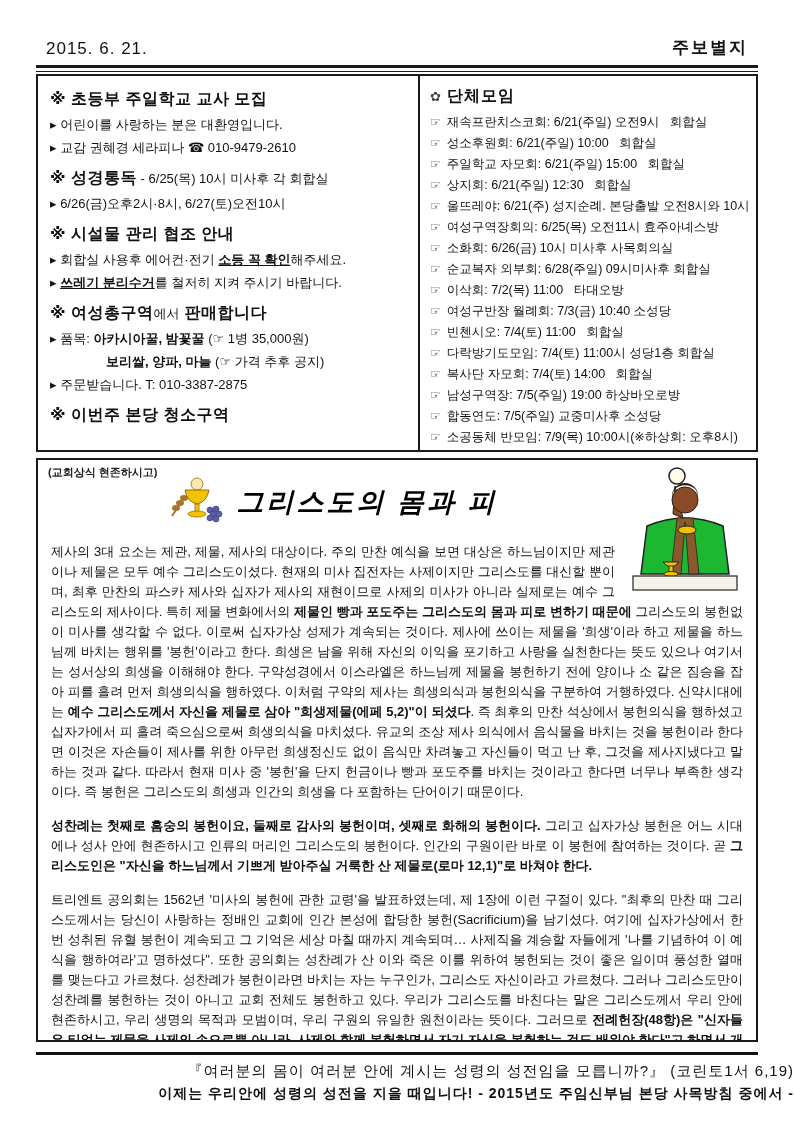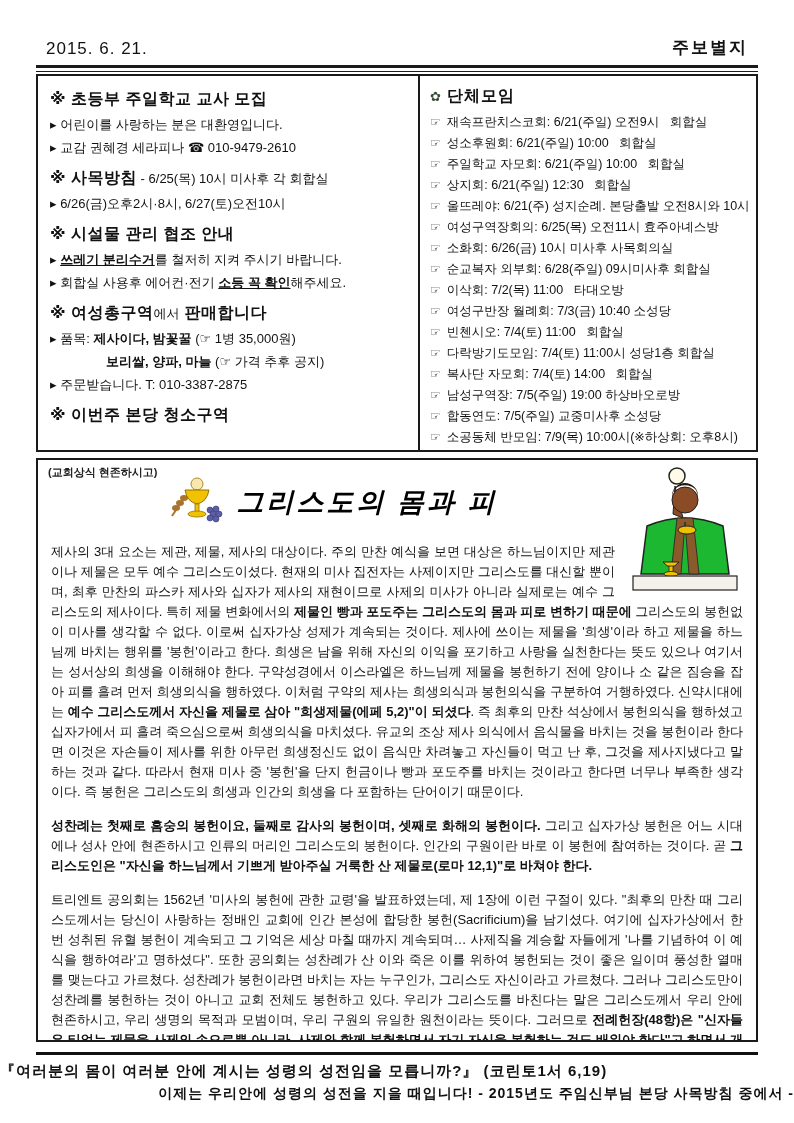--- a/index.html
+++ b/index.html
@@ -33,21 +33,21 @@
   .article{margin:6px 36px 0;border:2px solid #1a1a1a;height:584px;box-sizing:border-box;
            padding:6px 13px 8px;position:relative;overflow:hidden;}
   .rubric{position:absolute;top:5px;left:10px;font-size:11px;font-weight:bold;color:#222;}
   .priest{float:right;width:118px;height:128px;margin:0 0 4px 10px;}
   .article-head{text-align:center;margin:10px 0 14px;}
   .article-head .head-inner{display:inline-flex;align-items:center;gap:12px;font-style:italic;}
   .article-title{font-size:27px;font-weight:bold;letter-spacing:3px;color:#000;}
   .para{font-size:13px;line-height:20px;text-align:justify;margin:0 0 14px;}
   
   .footer-rule{margin:10px 36px 0;border-top:3px solid #111;}
-  .foot1{text-align:left;font-size:15px;font-weight:bold;margin-top:7px;letter-spacing:1px;}
+  .foot1{text-align:right;font-size:15px;font-weight:normal;margin-top:7px;letter-spacing:1px;}
   .foot2{text-align:right;font-size:14px;font-weight:bold;margin-top:4px;letter-spacing:1px;margin-left:32px;}
 </style>
 </head>
 <body>
 
 <div class="page">
 
   <div class="header">
     <span class="date">2015. 6. 21.</span>
     <span class="badge">주보별지</span>
@@ -56,34 +56,34 @@
 
   <div class="topbox">
 
     <div class="col-left">
       <div class="sec-title"><span>※ 초등부 주일학교 교사 모집</span></div>
       <div>
           <div class="line"><span>▸ 어린이를 사랑하는 분은 대환영입니다.</span></div>
           <div class="line"><span>▸ 교감 권혜경 세라피나 ☎ 010-9479-2610</span></div>
         </div>
 
-      <div class="sec-title"><span>※ 사목방침</span><span class="sg-sm"> - 6/25(목) 10시 미사후 각 회합실</span></div>
+      <div class="sec-title"><span>※ 성경통독</span><span class="sg-sm"> - 6/25(목) 10시 미사후 각 회합실</span></div>
       <div>
           <div class="line"><span>▸ 6/26(금)오후2시·8시, 6/27(토)오전10시</span></div>
         </div>
 
       <div class="sec-title"><span>※ 시설물 관리 협조 안내</span></div>
       <div>
+          <div class="line"><span>▸ 회합실 사용후 에어컨·전기 </span><span class="sg-b sg-u">소등 꼭 확인</span><span>해주세요.</span></div>
           <div class="line"><span>▸ </span><span class="sg-b sg-u">쓰레기 분리수거</span><span>를 철저히 지켜 주시기 바랍니다.</span></div>
-          <div class="line"><span>▸ 회합실 사용후 에어컨·전기 </span><span class="sg-b sg-u">소등 꼭 확인</span><span>해주세요.</span></div>
         </div>
 
       <div class="sec-title"><span>※ 여성총구역</span><span class="sg-sm">에서</span><span> 판매합니다</span></div>
       <div>
-          <div class="line"><span>▸ 품목: </span><span class="sg-b">제사이다, 밤꽃꿀</span><span> (☞ 1병 35,000원)</span></div>
+          <div class="line"><span>▸ 품목: </span><span class="sg-b">아카시아꿀, 밤꽃꿀</span><span> (☞ 1병 35,000원)</span></div>
           <div class="line indent"><span class="sg-b">보리쌀, 양파, 마늘</span><span> (☞ 가격 추후 공지)</span></div>
           <div class="line"><span>▸ 주문받습니다. T: 010-3387-2875</span></div>
         </div>
 
       <div class="sec-title"><span>※ 이번주 본당 청소구역</span></div>
 
     </div>
 
     <div class="col-right">
       <div class="meet-head">
@@ -94,21 +94,21 @@
           <div class="m-row">
             <span class="finger">☞</span>
             <span class="m-text">재속프란치스코회: 6/21(주일) 오전9시   회합실</span>
           </div>
           <div class="m-row">
             <span class="finger">☞</span>
             <span class="m-text">성소후원회: 6/21(주일) 10:00   회합실</span>
           </div>
           <div class="m-row">
             <span class="finger">☞</span>
-            <span class="m-text">주일학교 자모회: 6/21(주일) 10:00   회합실</span>
+            <span class="m-text">주일학교 자모회: 6/21(주일) 15:00   회합실</span>
           </div>
           <div class="m-row">
             <span class="finger">☞</span>
             <span class="m-text">상지회: 6/21(주일) 12:30   회합실</span>
           </div>
           <div class="m-row">
             <span class="finger">☞</span>
             <span class="m-text">울뜨레야: 6/21(주) 성지순례. 본당출발 오전8시와 10시</span>
           </div>
           <div class="m-row">

